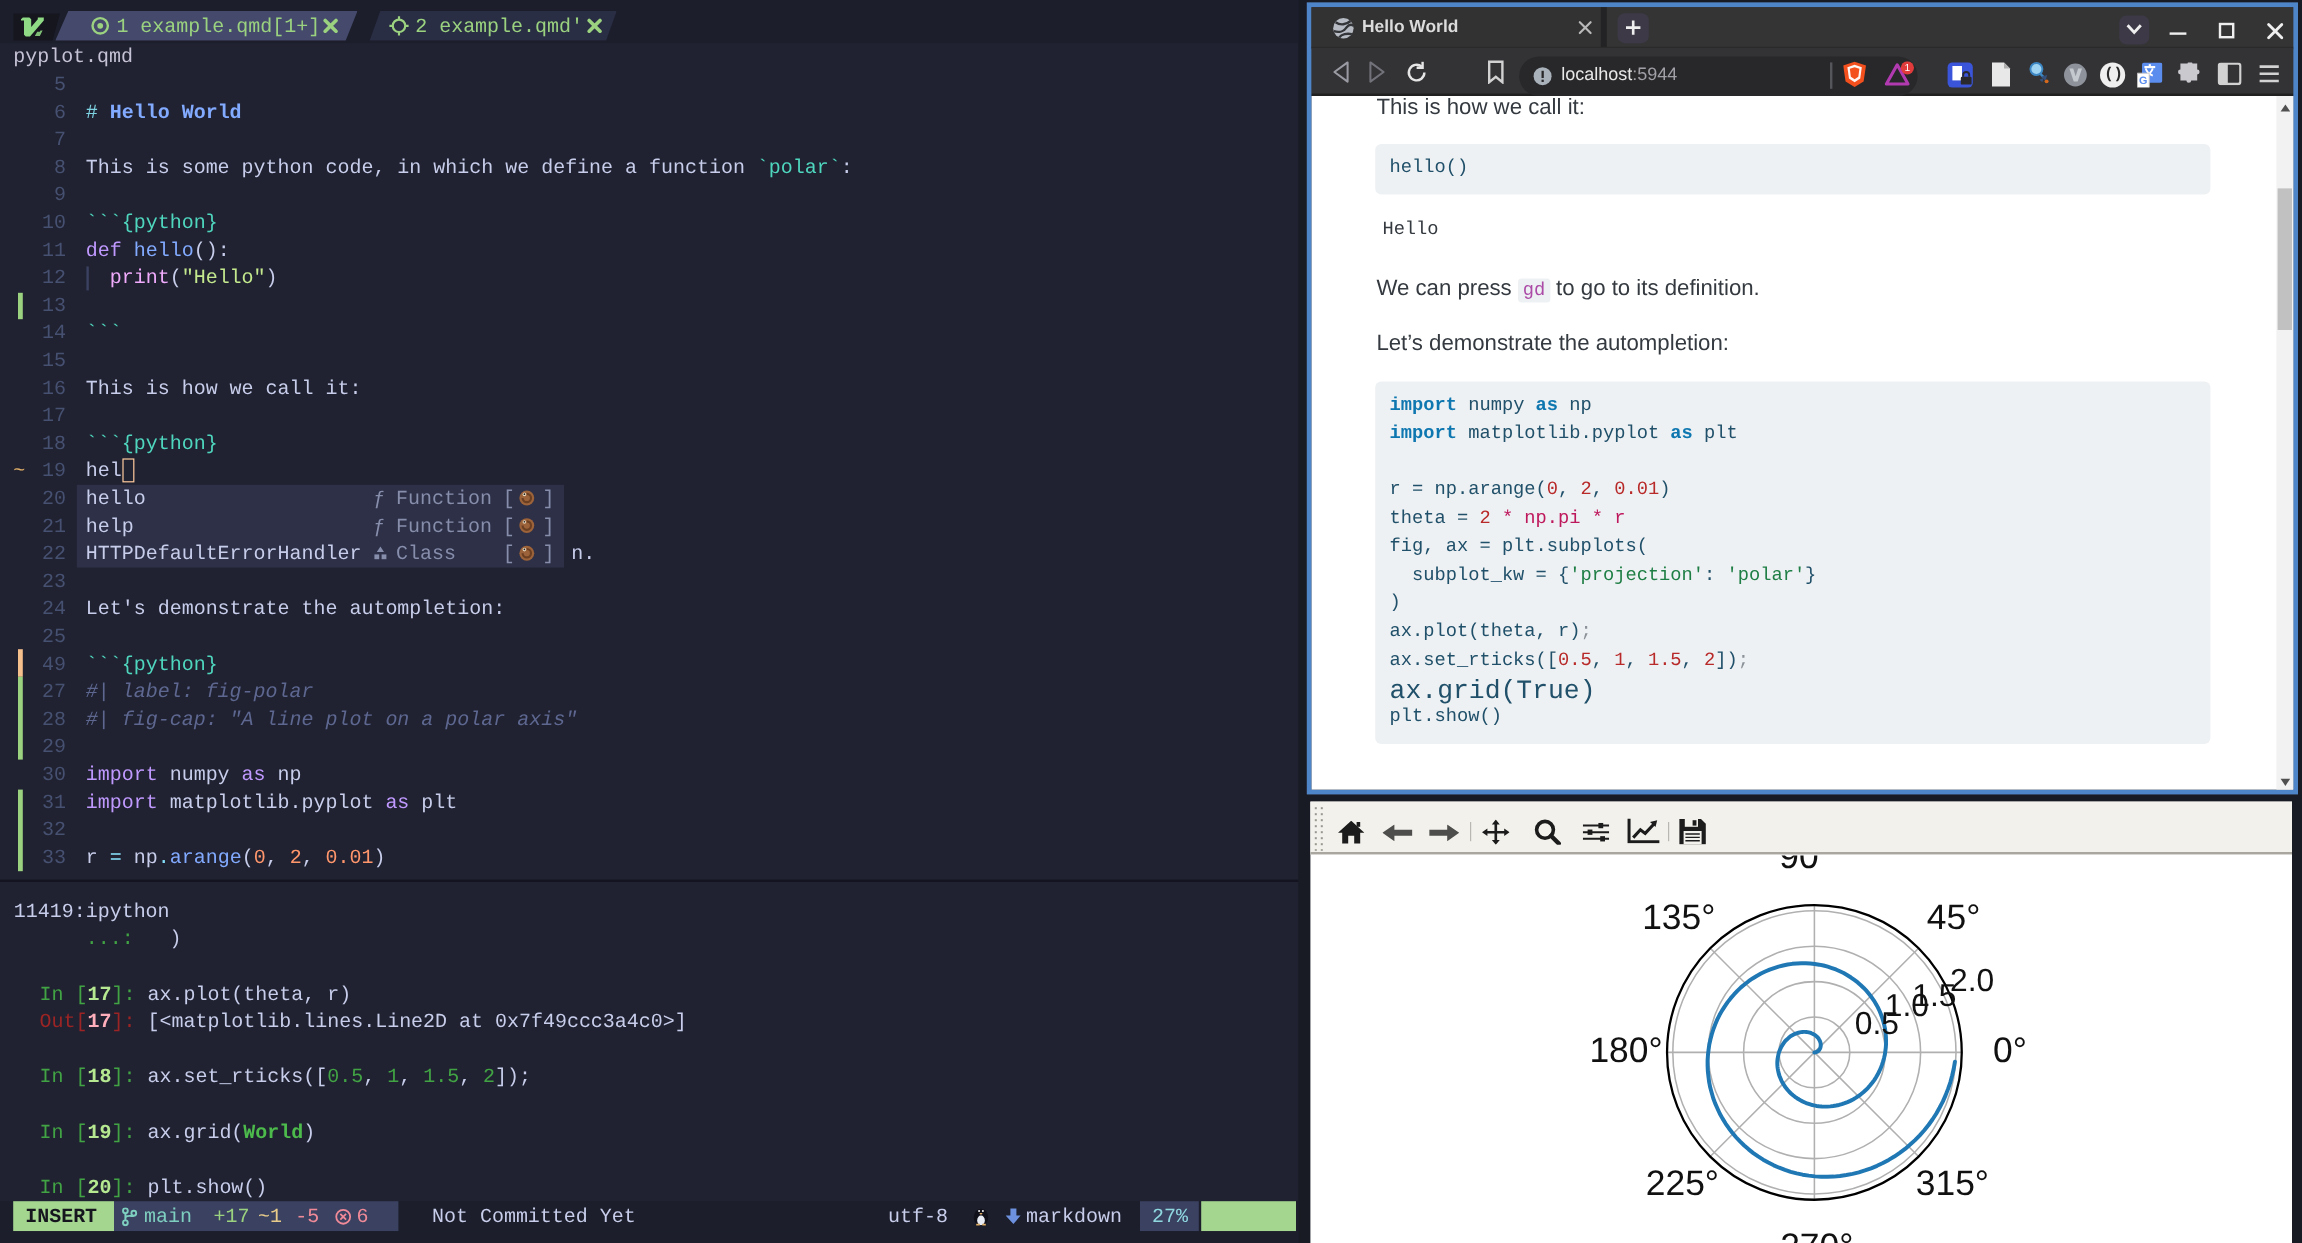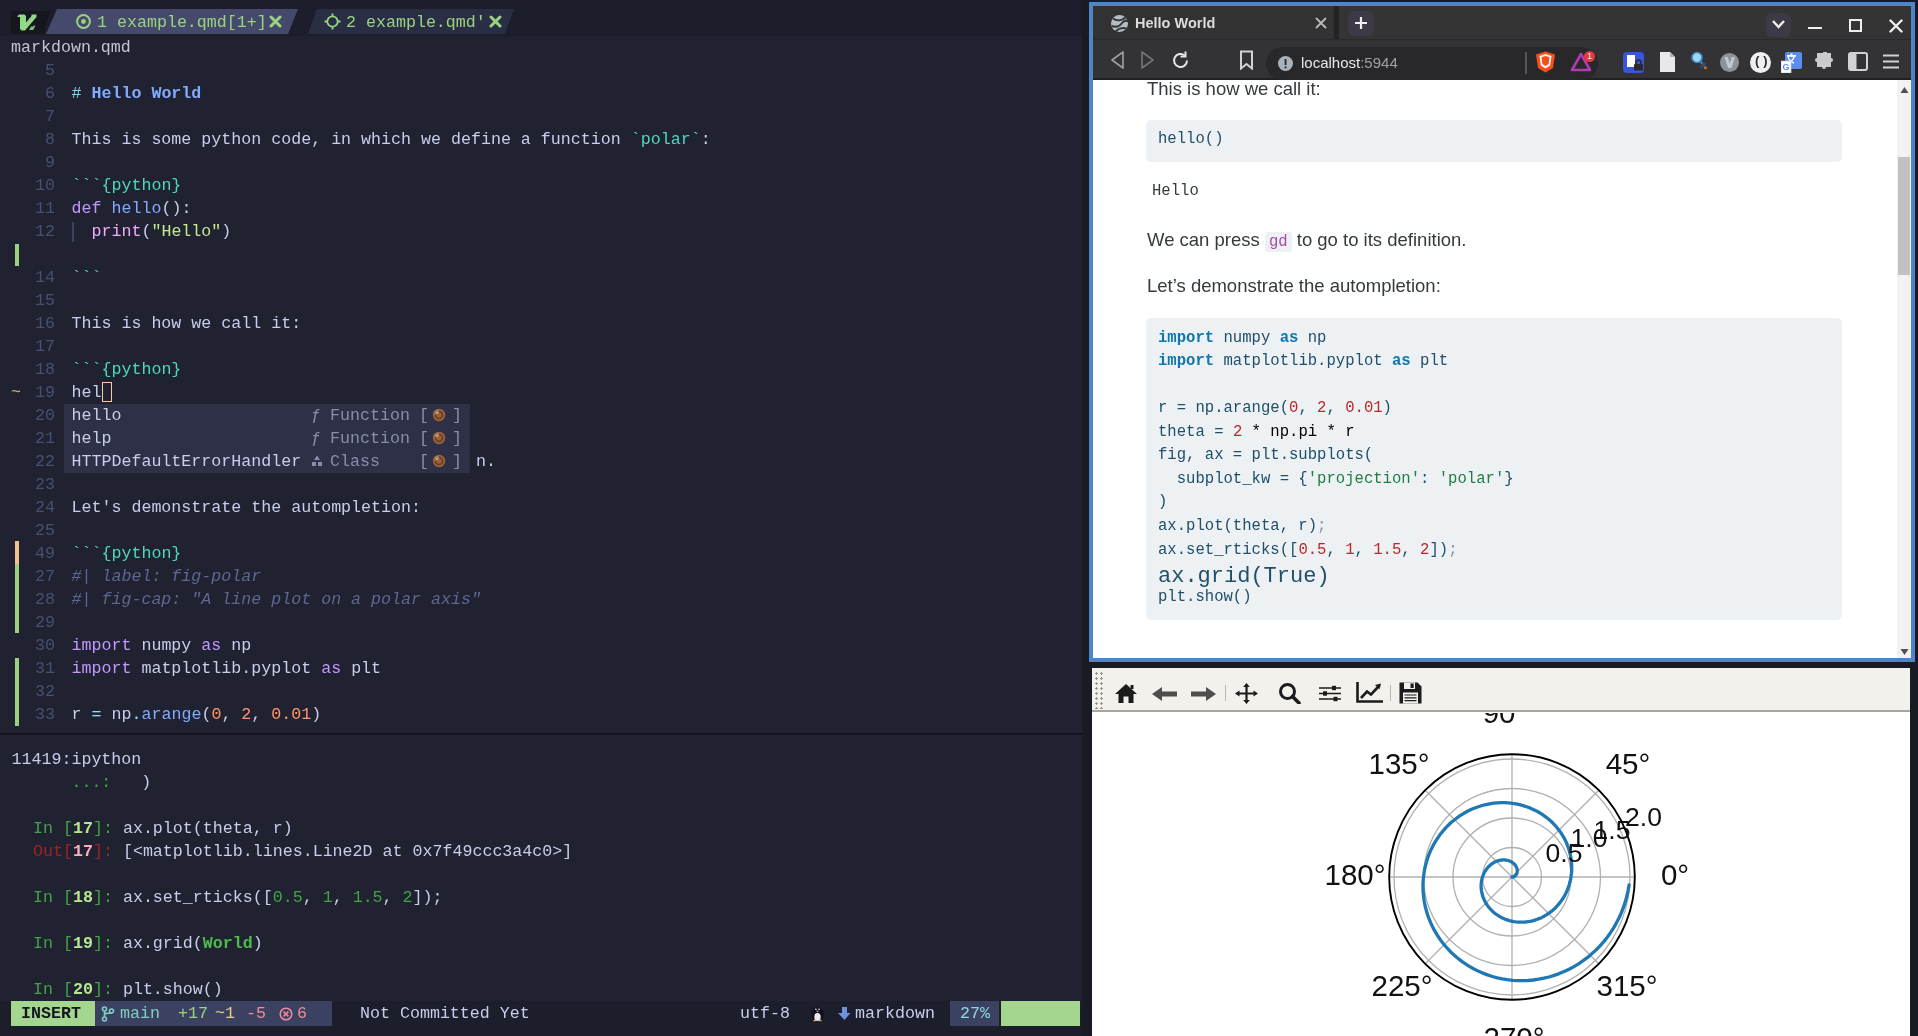--- a/index.html
+++ b/index.html
@@ -30,29 +30,30 @@
     </svg>
 <div class="abs" style="left:308px;top:9px;width:206px;height:25px;background:#2a2e45;clip-path:polygon(9px 0,100% 0,calc(100% - 9px) 100%,0 100%)"></div>
 <svg class="abs" style="left:324px;top:13px" width="17" height="17" viewBox="0 0 17 17">
       <circle cx="8.5" cy="8.5" r="5.2" fill="none" stroke="#9bd27f" stroke-width="1.8"></circle>
       <path d="M8.5 0.5 v3 M8.5 13.5 v3 M0.5 8.5 h3 M13.5 8.5 h3" stroke="#9bd27f" stroke-width="1.8"></path>
     </svg>
 <div class="ln" style="top:11px;left:0"><span style="position:absolute;left:346px;color:#9bd27f">2 example.qmd'</span></div>
 <svg class="abs" style="left:489px;top:15px" width="13" height="13" viewBox="0 0 13 13">
       <path d="M2 2 L11 11 M11 2 L2 11" stroke="#9bd27f" stroke-width="3" stroke-linecap="round"></path>
     </svg>
-<div class="ln" style="top:36px"><span class="tln" style="color:#c5c2d6">markdown.qmd</span></div>
+<div class="ln" style="top:36px"><span class="tln" style="color:#c5c2d6">pyplot.qmd</span></div>
 <div class="ln" style="top:59px"><span class="num" style="">5</span><span class="ct"></span></div>
 <div class="ln" style="top:82px"><span class="num" style="">6</span><span class="ct"><span style="color:#7fd4e4"># </span><span style="color:#82aaff;font-weight:bold">Hello World</span></span></div>
 <div class="ln" style="top:105px"><span class="num" style="">7</span><span class="ct"></span></div>
 <div class="ln" style="top:128px"><span class="num" style="">8</span><span class="ct"><span style="color:#c7cdea">This is some python code, in which we define a function </span><span style="color:#4fd6be">`polar`</span><span style="color:#c7cdea">:</span></span></div>
 <div class="ln" style="top:151px"><span class="num" style="">9</span><span class="ct"></span></div>
 <div class="ln" style="top:174px"><span class="num" style="">10</span><span class="ct"><span style="color:#4fd6be">```</span><span style="color:#4fd6be">{python}</span></span></div>
 <div class="ln" style="top:197px"><span class="num" style="">11</span><span class="ct"><span style="color:#c099ff">def</span><span style="color:#c7cdea"> </span><span style="color:#82aaff">hello</span><span style="color:#c7cdea">():</span></span></div>
 <div class="ln" style="top:220px"><span class="num" style="">12</span><span class="ct"><span style="color:#f0abfc">  print</span><span style="color:#c7cdea">(</span><span style="color:#c3e88d">"Hello"</span><span style="color:#c7cdea">)</span></span></div>
+<div class="ln" style="top:243px"><span class="num" style="">13</span><span class="ct"></span></div>
 <div class="ln" style="top:266px"><span class="num" style="">14</span><span class="ct"><span style="color:#4fd6be">```</span></span></div>
 <div class="ln" style="top:289px"><span class="num" style="">15</span><span class="ct"></span></div>
 <div class="ln" style="top:312px"><span class="num" style="">16</span><span class="ct"><span style="color:#c7cdea">This is how we call it:</span></span></div>
 <div class="ln" style="top:335px"><span class="num" style="">17</span><span class="ct"></span></div>
 <div class="ln" style="top:358px"><span class="num" style="">18</span><span class="ct"><span style="color:#4fd6be">```</span><span style="color:#4fd6be">{python}</span></span></div>
 <div class="ln" style="top:381px"><span class="num" style="">19</span><span class="ct"><span style="color:#c7cdea">hel</span></span></div>
 <div class="ln" style="top:404px"><span class="num" style="">20</span><span class="ct"></span></div>
 <div class="ln" style="top:427px"><span class="num" style="">21</span><span class="ct"></span></div>
 <div class="ln" style="top:450px"><span class="num" style="">22</span><span class="ct"></span></div>
 <div class="ln" style="top:473px"><span class="num" style="">23</span><span class="ct"></span></div>
@@ -246,21 +247,21 @@
 <div class="abs" style="left:53px;top:40px;width:696px;height:42px;background:#eef1f3;border-radius:5px"></div>
 <div class="abs" style="left:65px;top:50px;font-family:'Liberation Mono',monospace;font-size:15.6px;color:#20506a">hello()</div>
 <div class="abs" style="left:59px;top:102px;font-family:'Liberation Mono',monospace;font-size:15.6px;color:#343a40">Hello</div>
 <div class="abs" style="left:54px;top:149px;font-family:'Liberation Sans',sans-serif;font-size:18.5px;color:#343a40">We can press <span style="font-family:'Liberation Mono',monospace;font-size:15.6px;color:#ab4ba7;background:#eef1f3;padding:1px 4px;border-radius:3px">gd</span> to go to its definition.</div>
 <div class="abs" style="left:54px;top:195px;font-family:'Liberation Sans',sans-serif;font-size:18.5px;color:#343a40">Let’s demonstrate the autompletion:</div>
 <div class="abs" style="left:53px;top:237.5px;width:696px;height:302px;background:#eef1f3;border-radius:5px"></div>
 <div class="abs" style="left:65px;top:248.5px;font-family:'Liberation Mono',monospace;font-size:15.6px;white-space:pre;color:#343a40"><span style="color:#0e77b0;font-weight:bold">import</span><span style="color:#20506a"> numpy </span><span style="color:#0e77b0;font-weight:bold">as</span><span style="color:#20506a"> np</span></div>
 <div class="abs" style="left:65px;top:272.1px;font-family:'Liberation Mono',monospace;font-size:15.6px;white-space:pre;color:#343a40"><span style="color:#0e77b0;font-weight:bold">import</span><span style="color:#20506a"> matplotlib.pyplot </span><span style="color:#0e77b0;font-weight:bold">as</span><span style="color:#20506a"> plt</span></div>
 <div class="abs" style="left:65px;top:295.6px;font-family:'Liberation Mono',monospace;font-size:15.6px;white-space:pre;color:#343a40"></div>
 <div class="abs" style="left:65px;top:319.1px;font-family:'Liberation Mono',monospace;font-size:15.6px;white-space:pre;color:#343a40"><span style="color:#20506a">r = np.arange(</span><span style="color:#b82929">0</span><span style="color:#20506a">, </span><span style="color:#b82929">2</span><span style="color:#20506a">, </span><span style="color:#b82929">0.01</span><span style="color:#20506a">)</span></div>
-<div class="abs" style="left:65px;top:342.7px;font-family:'Liberation Mono',monospace;font-size:15.6px;white-space:pre;color:#343a40"><span style="color:#20506a">theta = </span><span style="color:#b82929">2</span><span style="color:#000000"> * np.pi * r</span></div>
+<div class="abs" style="left:65px;top:342.7px;font-family:'Liberation Mono',monospace;font-size:15.6px;white-space:pre;color:#343a40"><span style="color:#20506a">theta = </span><span style="color:#b82929">2</span><span style="color:#be185d"> * np.pi * r</span></div>
 <div class="abs" style="left:65px;top:366.2px;font-family:'Liberation Mono',monospace;font-size:15.6px;white-space:pre;color:#343a40"><span style="color:#20506a">fig, ax = plt.subplots(</span></div>
 <div class="abs" style="left:65px;top:389.8px;font-family:'Liberation Mono',monospace;font-size:15.6px;white-space:pre;color:#343a40"><span style="color:#20506a">  subplot_kw = {</span><span style="color:#1e7e45">'projection'</span><span style="color:#20506a">: </span><span style="color:#1e7e45">'polar'</span><span style="color:#20506a">}</span></div>
 <div class="abs" style="left:65px;top:413.4px;font-family:'Liberation Mono',monospace;font-size:15.6px;white-space:pre;color:#343a40"><span style="color:#20506a">)</span></div>
 <div class="abs" style="left:65px;top:436.9px;font-family:'Liberation Mono',monospace;font-size:15.6px;white-space:pre;color:#343a40"><span style="color:#20506a">ax.plot(theta, r)</span><span style="color:#8b9299">;</span></div>
 <div class="abs" style="left:65px;top:460.5px;font-family:'Liberation Mono',monospace;font-size:15.6px;white-space:pre;color:#343a40"><span style="color:#20506a">ax.set_rticks([</span><span style="color:#b82929">0.5</span><span style="color:#20506a">, </span><span style="color:#b82929">1</span><span style="color:#20506a">, </span><span style="color:#b82929">1.5</span><span style="color:#20506a">, </span><span style="color:#b82929">2</span><span style="color:#20506a">])</span><span style="color:#8b9299">;</span></div>
 <div class="abs" style="left:65px;top:484.0px;font-family:'Liberation Mono',monospace;font-size:22px;white-space:pre;color:#343a40"><span style="color:#20506a">ax.grid(True)</span></div>
 <div class="abs" style="left:65px;top:507.6px;font-family:'Liberation Mono',monospace;font-size:15.6px;white-space:pre;color:#343a40"><span style="color:#20506a">plt.show()</span></div>
 </div>
 <div class="abs" style="left:804px;top:74px;width:14px;height:578px;background:#f2f2f2"></div>
 <svg class="abs" style="left:807px;top:80px" width="9" height="8" viewBox="0 0 9 8">

